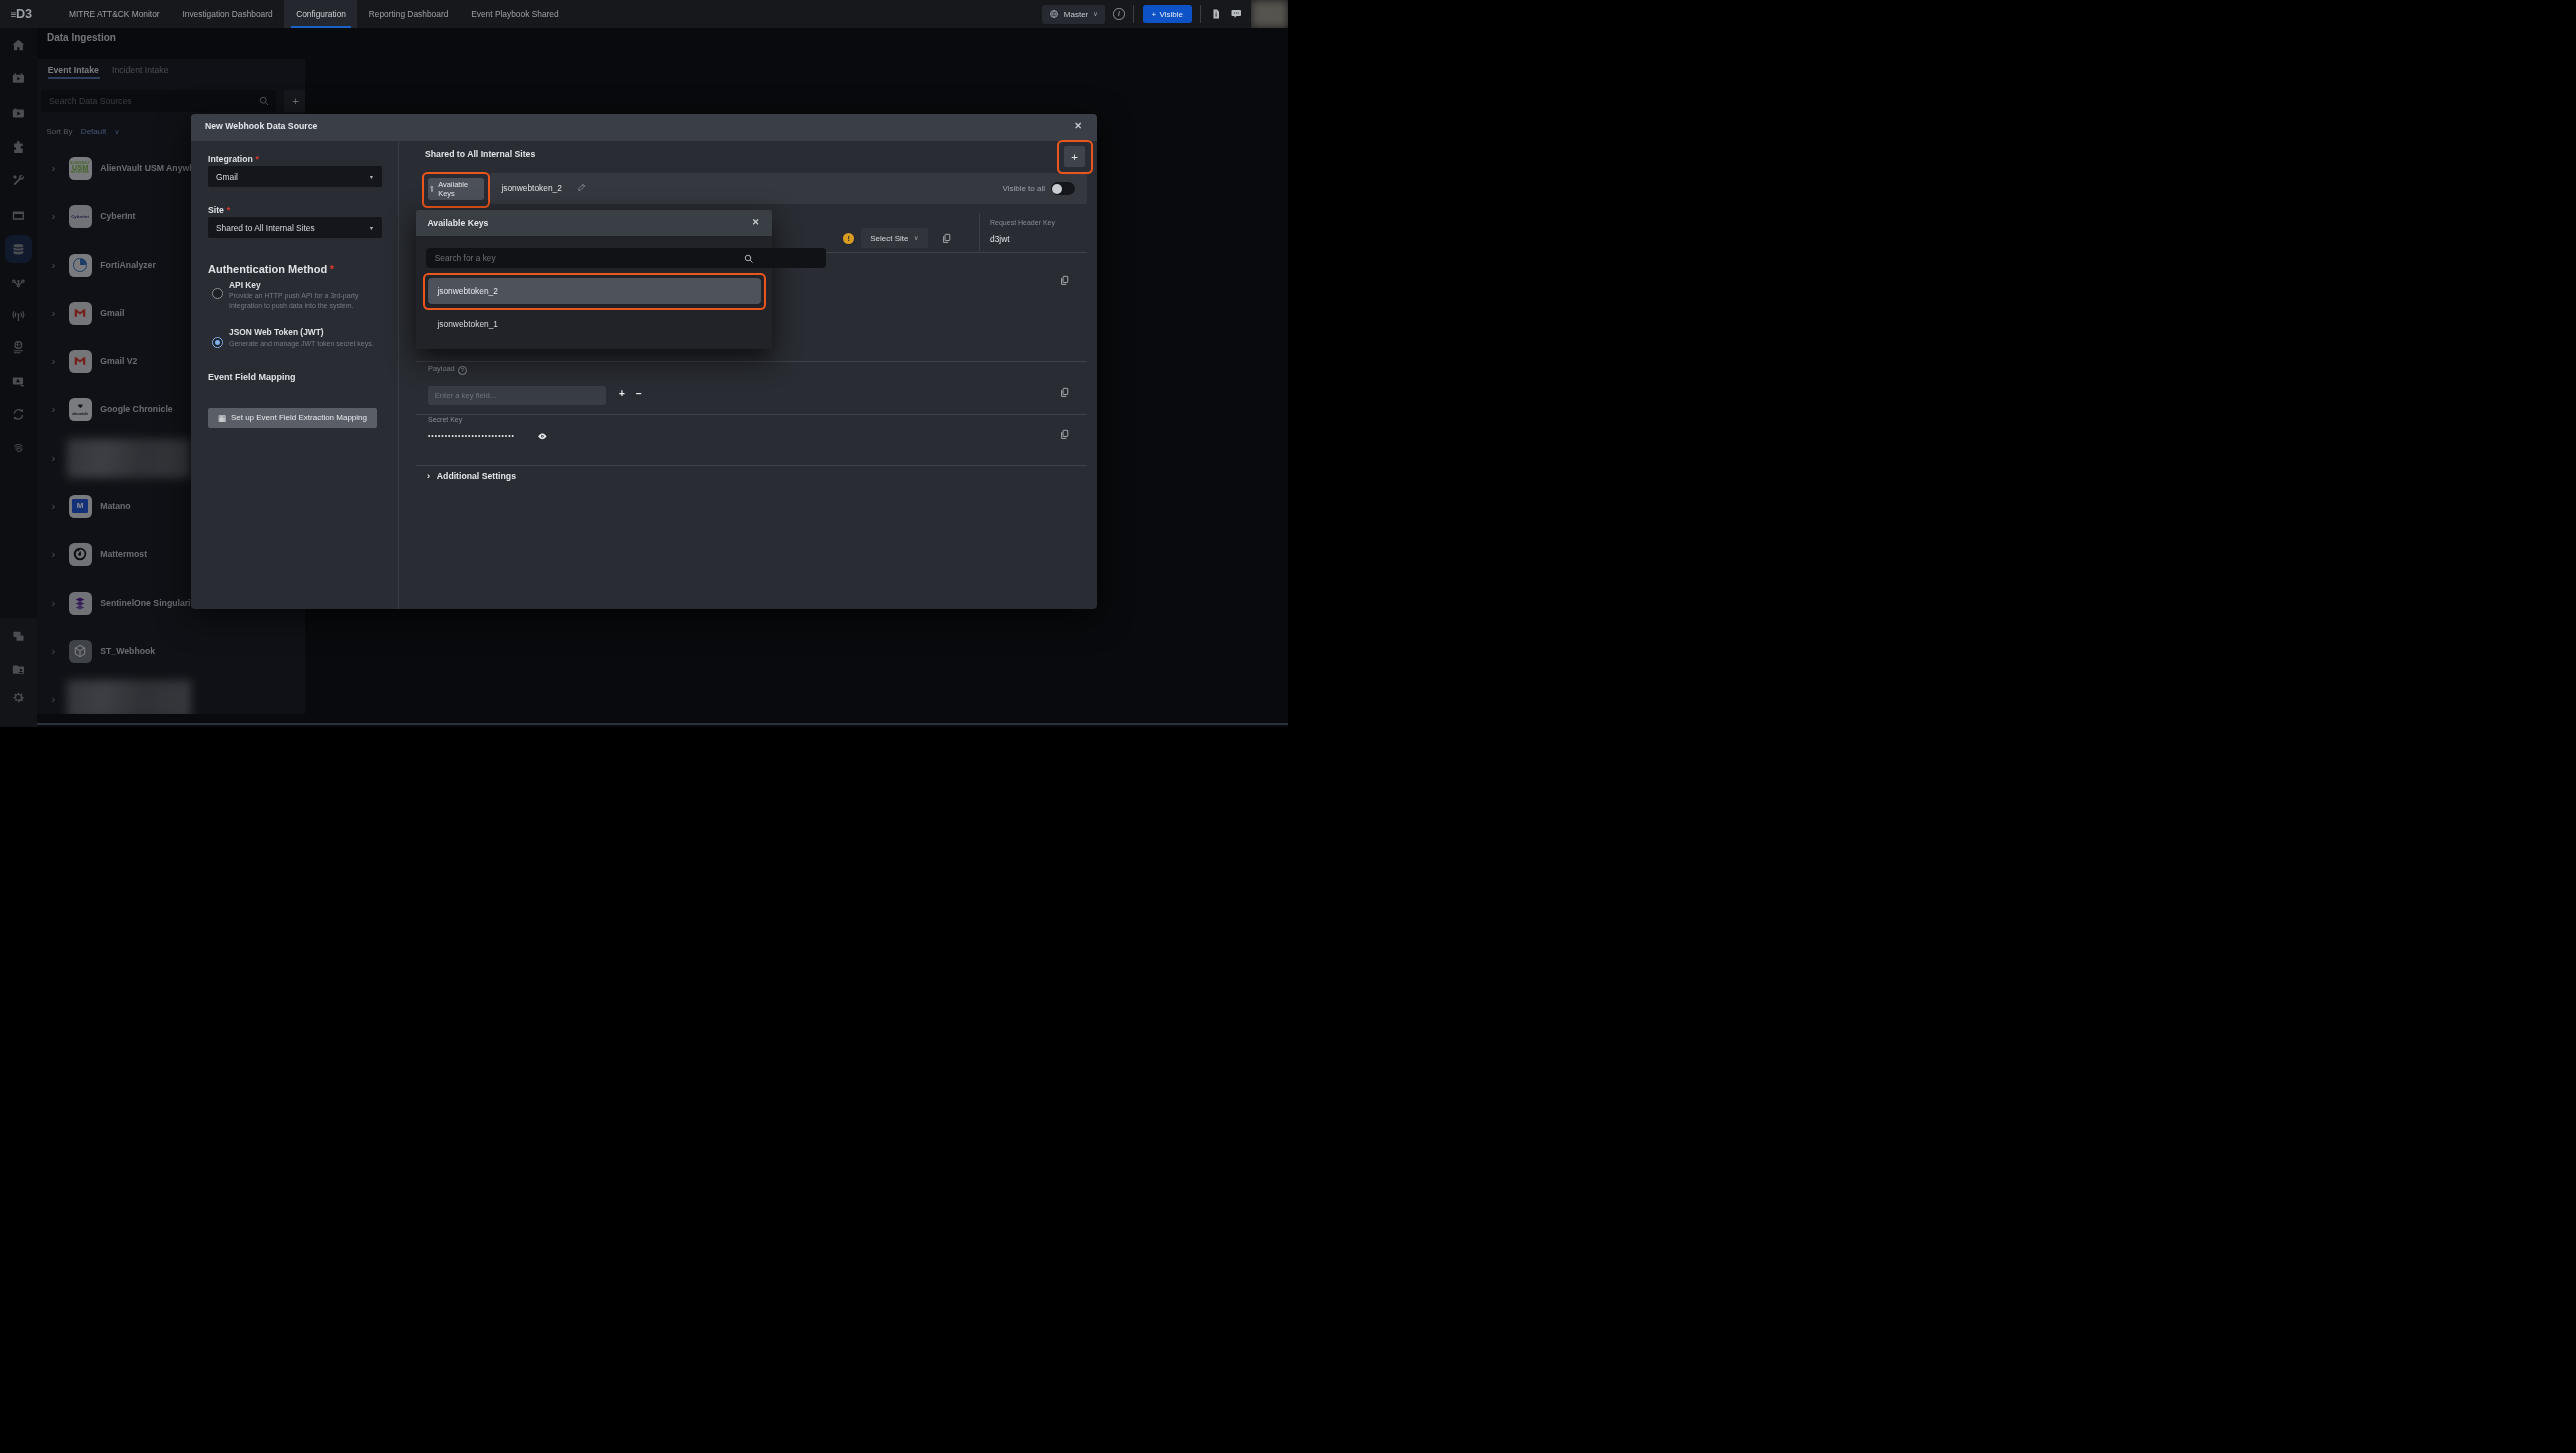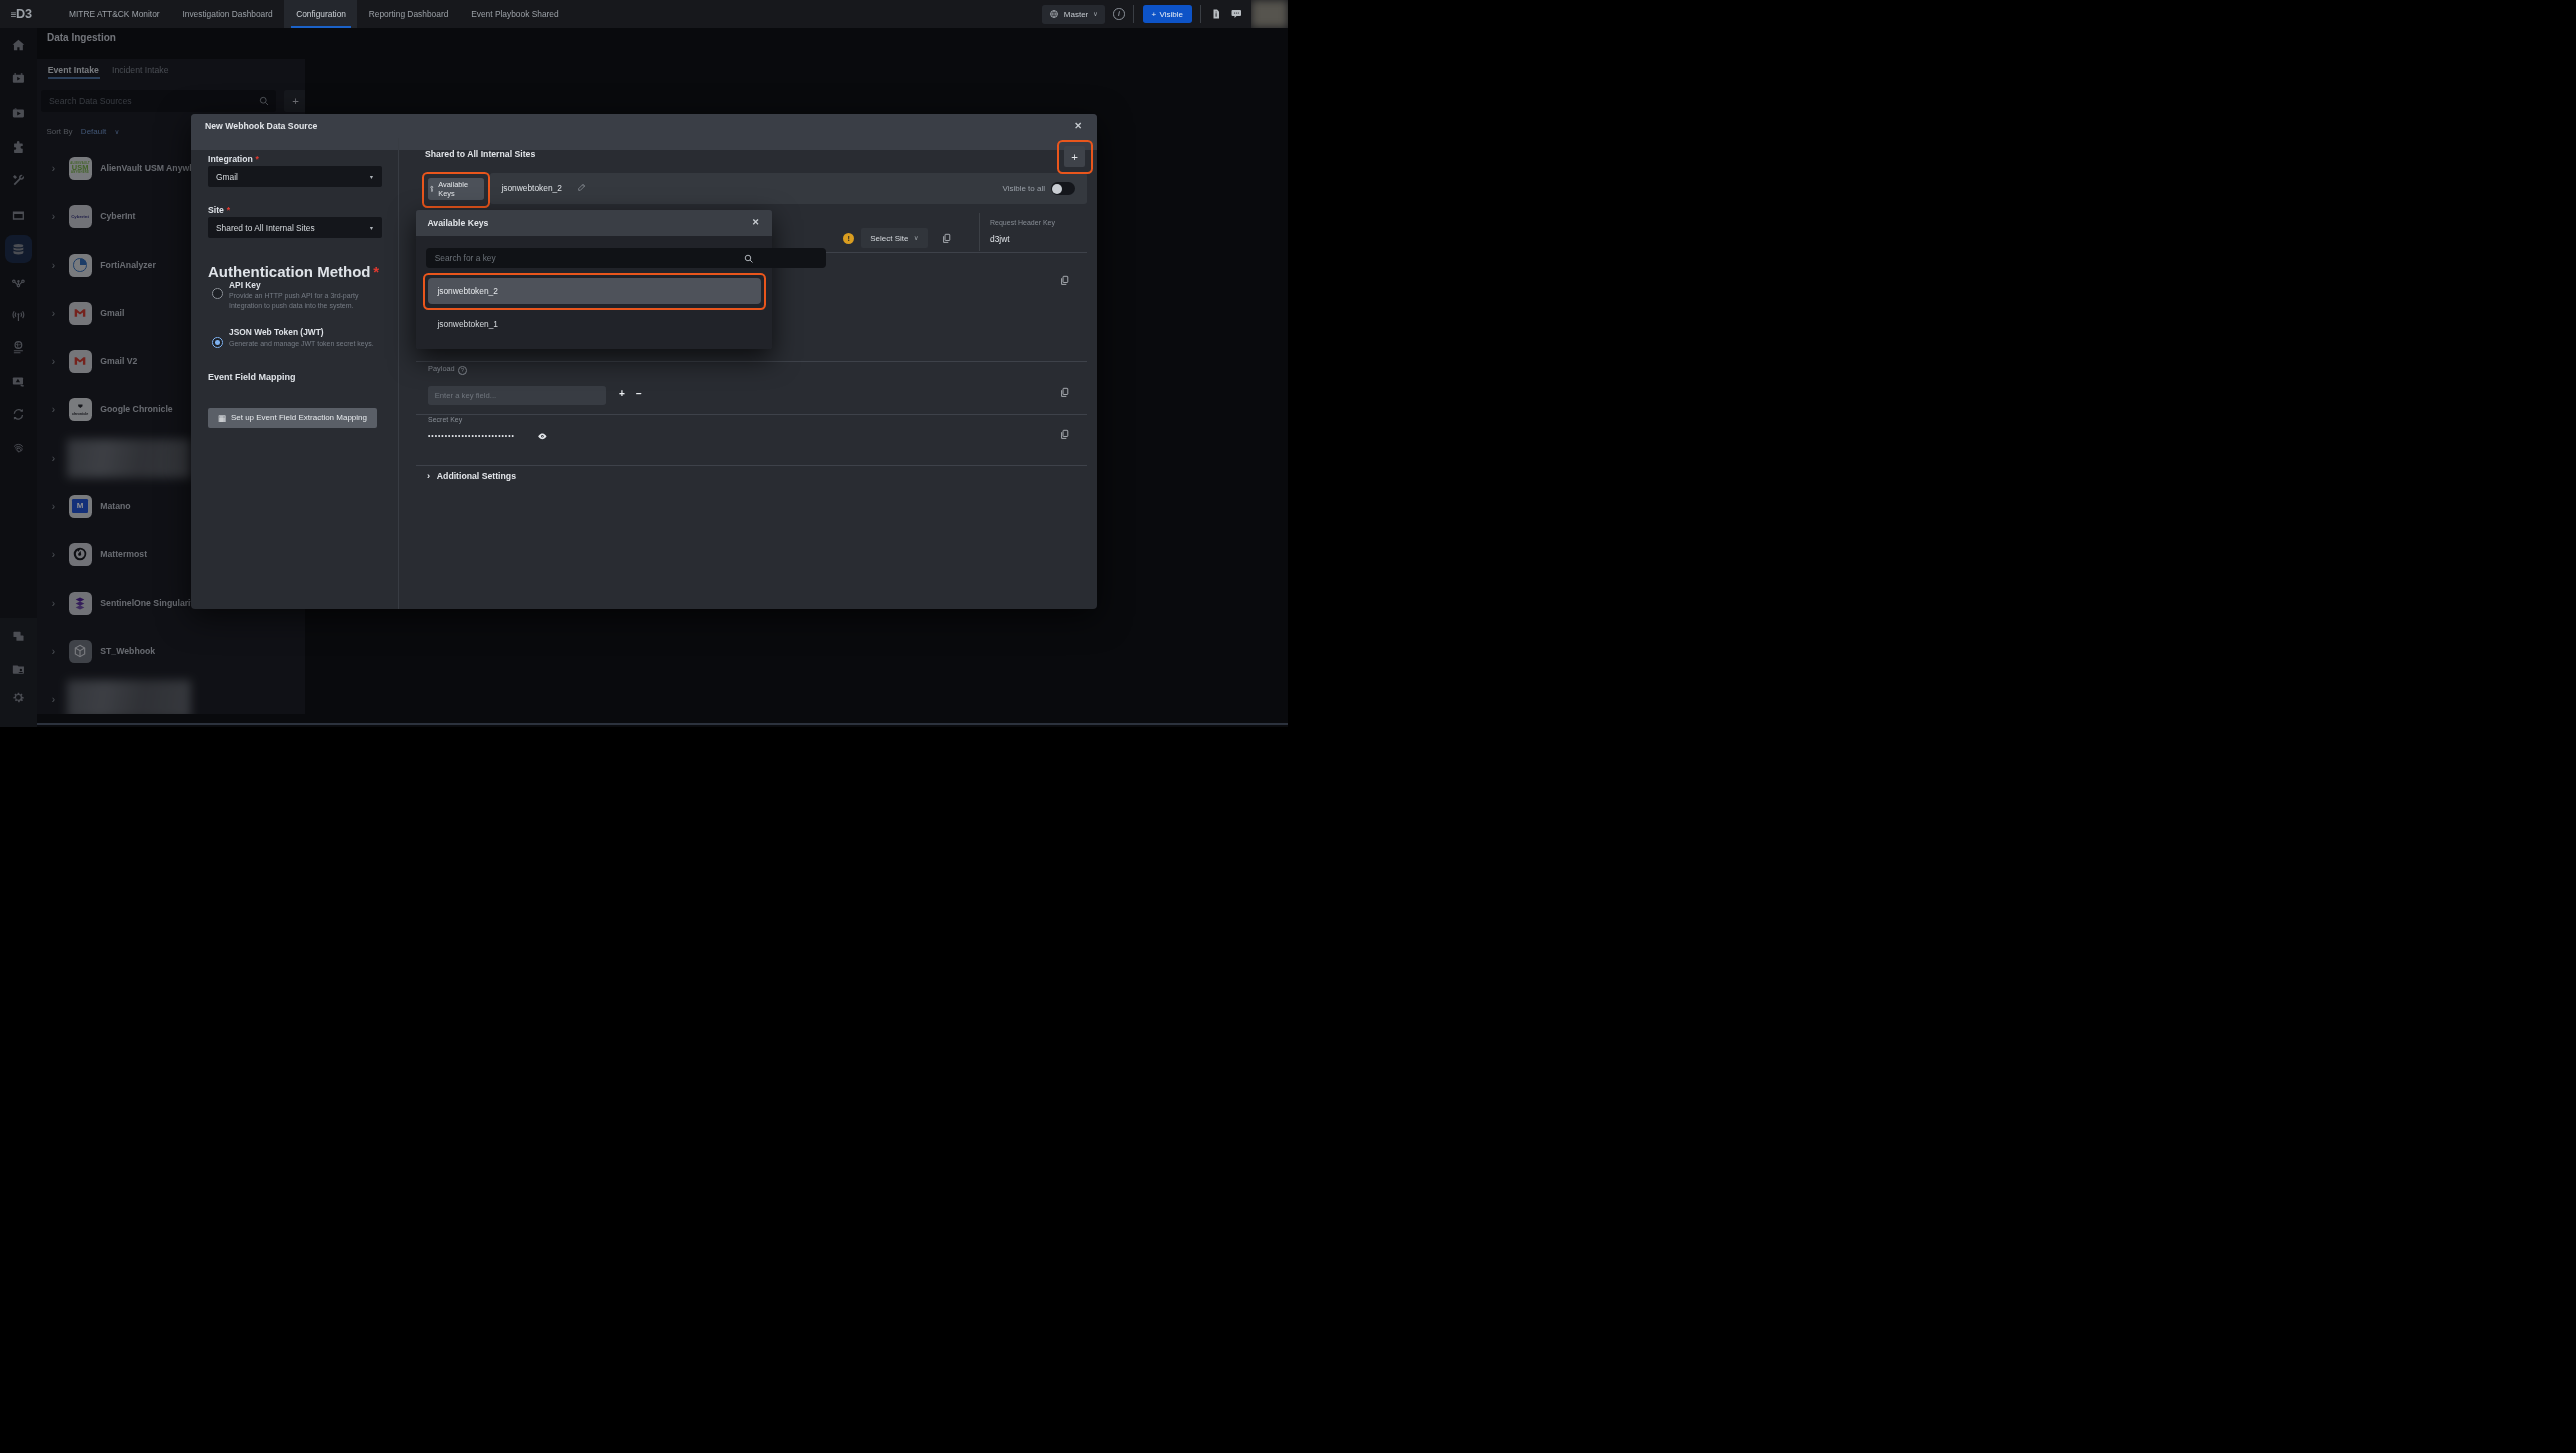--- a/index.html
+++ b/index.html
@@ -65,21 +65,21 @@
   .pie { width:13.4px; height:13.4px; border-radius:50%; border:1.3px solid #2f6bb4; background:conic-gradient(#2f6bb4 0 95deg, rgba(0,0,0,0) 95deg); }
   .chron-t { font-size:3.7px; color:#26292e; font-weight:bold; margin-top:0.7px; }
   .matano-in { width:16px; height:13.4px; background:#1f52d4; color:#fff; border-radius:1.3px; font-size:8px; font-weight:bold; display:flex; align-items:center; justify-content:center; }
   .bottom-scroll { position:absolute; left:37px; right:0; bottom:2px; height:2px; background:#6f7f96; opacity:.65; z-index:22; }
 
   
   .overlay { position:absolute; left:0; top:28px; right:0; bottom:0; background:rgba(6,7,10,.45); z-index:40; }
 
   
   .modal { position:absolute; left:191px; top:114px; width:906px; height:495px; background:#292c32; border-radius:4px; z-index:50; box-shadow:0 8px 32px rgba(0,0,0,.65); }
-  .modal-head { position:absolute; left:0; top:0; right:0; height:36px; background:#3a3e46; border-radius:4px 4px 0 0;text-decoration:underline; }
+  .modal-head { position:absolute; left:0; top:0; right:0; height:27px; background:#3a3e46; border-radius:4px 4px 0 0;text-decoration:underline; }
   .modal-title { position:absolute; left:14px; top:6.7px; font-size:8.7px; font-weight:bold; color:#e3e6ea; }
   .modal-x { position:absolute; right:14.8px; top:6px; font-size:9.4px; color:#c9ced3; font-weight:bold; }
   .left-col { position:absolute; left:0; top:24px; width:208px; bottom:0; border-right:0.7px solid #383c43; }
   .flabel { position:absolute; font-size:8.7px; font-weight:bold; color:#dfe3e8; }
   .req { color:#e0392f; margin-left:2.7px; }
   .selbox { position:absolute; left:17px; width:174px; height:21px; background:#14161b; border-radius:2px; color:#d6dade; font-size:8.4px; display:flex; align-items:center; padding:0 8px; }
   .selbox .tri { margin-left:auto; font-size:5.4px; color:#aeb3b9; }
   .radio { position:absolute; width:10.7px; height:10.7px; border-radius:50%; border:1.1px solid #8b9097; background:#1d2025; }
   .radio.sel { border-color:#7fb2f0; display:flex; align-items:center; justify-content:center; }
   .radio.sel::after { content:""; width:4.7px; height:4.7px; border-radius:50%; background:#7fb2f0; }
@@ -438,21 +438,21 @@
       <div class="flabel" style="left:17px; top:16px;"><span>Integration</span><span class="req">*</span></div>
       <div class="selbox" style="top:28px;">
         <span>Gmail</span>
         <span class="tri">▼</span>
       </div>
       <div class="flabel" style="left:17px; top:67px;"><span>Site</span><span class="req">*</span></div>
       <div class="selbox" style="top:79px;">
         <span>Shared to All Internal Sites</span>
         <span class="tri">▼</span>
       </div>
-      <div class="flabel" style="left:17px; top:125px; font-size:15px;"><span>Authentication Method</span><span class="req">*</span></div>
+      <div class="flabel" style="left:17px; top:125px; font-size:11px;"><span>Authentication Method</span><span class="req">*</span></div>
 
       <span class="radio" style="left:21px; top:150px;"></span>
       <span class="opt-title" style="left:38px; top:142px;">API Key</span>
       <span class="opt-desc" style="left:38px; top:153px;">Provide an HTTP push API for a 3rd-party Integration to push data into the system.</span>
 
       <span class="radio sel" style="left:21px; top:199px;"></span>
       <span class="opt-title" style="left:38px; top:189px;">JSON Web Token (JWT)</span>
       <span class="opt-desc" style="left:38px; top:201px; white-space:nowrap; width:174px;">Generate and manage JWT token secret keys.</span>
 
       <div class="flabel" style="left:17px; top:234px; font-size:9px;">Event Field Mapping</div>

